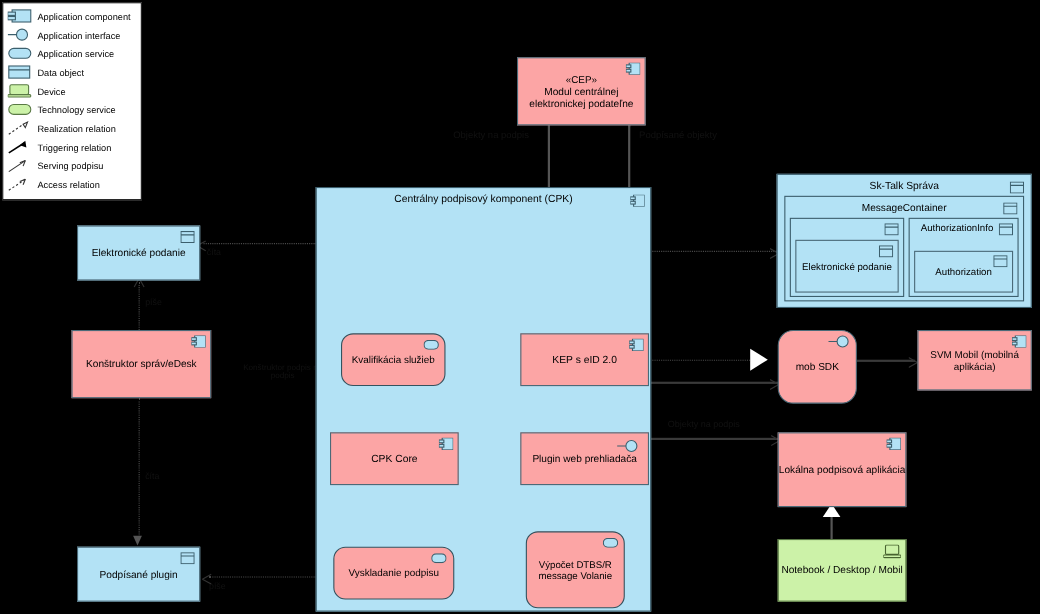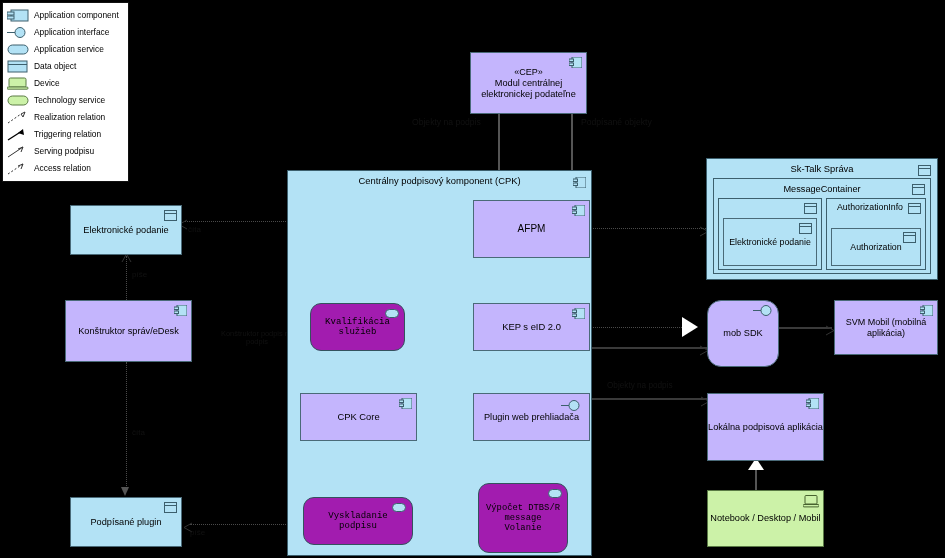--- a/index.html
+++ b/index.html
@@ -4,22 +4,22 @@
 <style>
   html,body{margin:0;padding:0;background:#000;}
   body{width:945px;height:558px;overflow:hidden;
        font-family:"Liberation Sans","DejaVu Sans",sans-serif;}
   #canvas{position:relative;width:945px;height:558px;background:#000;}
 
   
   .node{position:absolute;box-sizing:border-box;display:flex;
         align-items:center;justify-content:center;text-align:center;
         color:#000;line-height:1.15;}
-  .app-comp{background:#c4b5fd;border:1.2px solid #4a6a78;}
-  .app-serv{background:#a21caf;border:1.2px solid #34525e;border-radius:11px;font-family:Liberation Mono, monospace;}
+  .app-comp{background:#fca5a5;border:1.2px solid #4a6a78;}
+  .app-serv{background:#fca5a5;border:1.2px solid #34525e;border-radius:11px;}
   .data-obj{background:#b3e2f5;border:1.2px solid #4a6a78;}
   .device{background:#ccf2a8;border:1.2px solid #5a7a45;}
   .group{background:#b3e2f5;border:1.2px solid #3c5f6d;
          align-items:flex-start;justify-content:center;}
   .grouplbl{position:absolute;left:0;right:0;top:5px;text-align:center;}
 
   
   .badge{position:absolute;right:4px;top:4px;width:13px;height:11px;}
   .badge svg{display:block;}
   .iface{position:absolute;right:6px;top:5px;width:22px;height:13px;}
@@ -287,30 +287,20 @@
     <span class="grouplbl">Centrálny podpisový komponent (CPK)</span>
     <span class="badge" style="right:5px;top:6px;">
       <svg width="13" height="11">
           <rect x="3" y="0" width="10" height="11" fill="#b3e2f5" stroke="#3c5f6d"></rect>
           <rect x="0" y="2" width="4.5" height="2.5" fill="#b3e2f5" stroke="#3c5f6d"></rect>
           <rect x="0" y="6" width="4.5" height="2.5" fill="#b3e2f5" stroke="#3c5f6d"></rect>
         </svg>
     </span>
   </div>
 
-  <div class="node app-comp" style="left:473px;top:200px;width:117px;height:58px;font-size:10px;">
-    <span>AFPM</span>
-    <span class="badge">
-      <svg width="13" height="11">
-          <rect x="3" y="0" width="10" height="11" fill="#b3e2f5" stroke="#3c5f6d"></rect>
-          <rect x="0" y="2" width="4.5" height="2.5" fill="#b3e2f5" stroke="#3c5f6d"></rect>
-          <rect x="0" y="6" width="4.5" height="2.5" fill="#b3e2f5" stroke="#3c5f6d"></rect>
-        </svg>
-    </span>
-  </div>
 
   <div class="node app-serv" style="left:310px;top:303px;width:95px;height:48px;font-size:9px;padding:0 8px;">
     <span>Kvalifikácia služieb</span>
     <span class="iface" style="right:5px;top:5px;width:14px;height:9px;">
       <svg width="14" height="9">
           <rect x="0.5" y="0.5" width="13" height="8" rx="4" fill="#b3e2f5" stroke="#3c5f6d"></rect>
         </svg>
     </span>
   </div>
 

